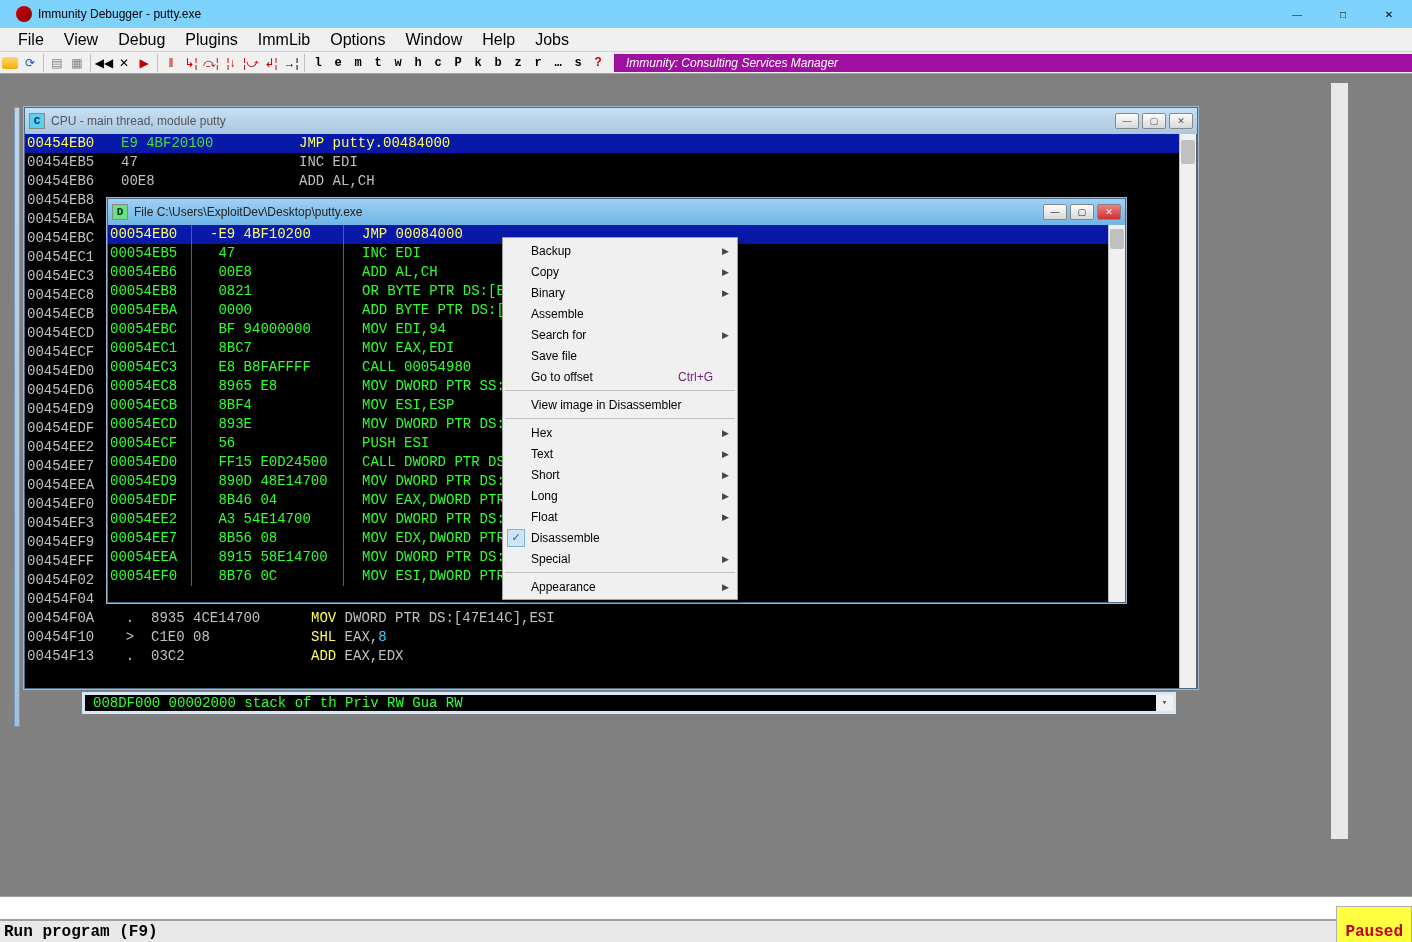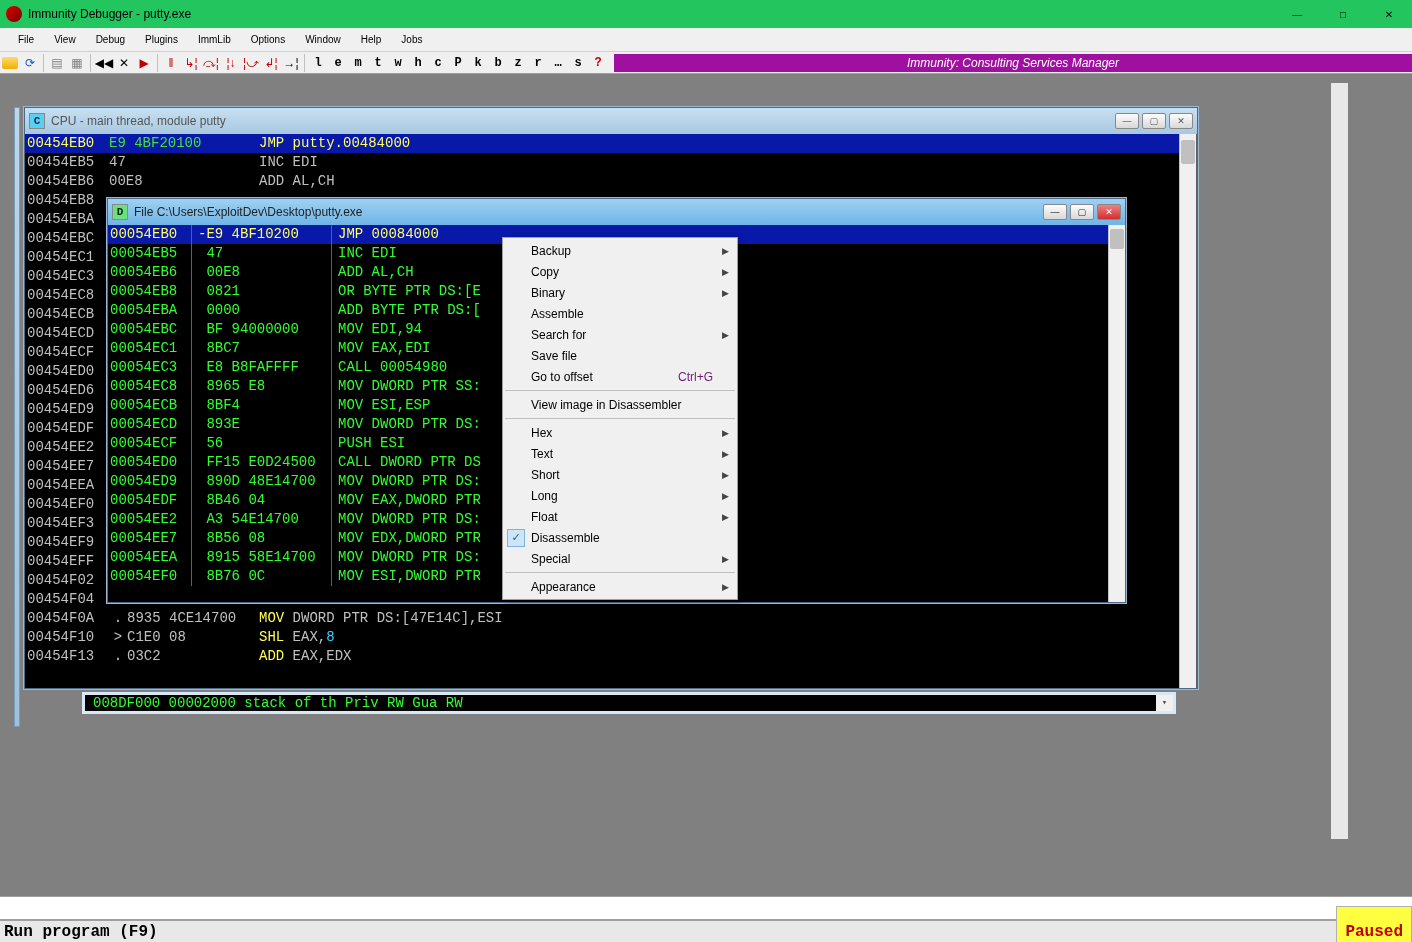--- a/index.html
+++ b/index.html
@@ -7,24 +7,24 @@
   font-family: "Segoe UI", Tahoma, sans-serif;
   font-size: 12px;
   background: #808080;
   width: 1412px;
   height: 942px;
   position: relative;
   overflow: hidden;
 }
 .titlebar {
   height: 28px;
-  background: #22c55e;
+  background: #7dd3fc;
   display: flex;
   align-items: center;
-  padding-left: 6px;
+  padding-left: 16px;
 }
 .titlebar .app-icon {
   width: 16px; height: 16px;
   background: linear-gradient(135deg,#d00,#700);
   border-radius: 50%;
   margin-right: 6px;
 }
 .titlebar .title { flex: 1; font-size: 12px; }
 .win-controls { display: flex; }
 .win-controls div {
@@ -34,21 +34,21 @@
   font-size: 10px;
 }
 .menubar {
   height: 24px;
   background: #f0f0f0;
   display: flex;
   align-items: center;
   padding-left: 8px;
   border-bottom: 1px solid #d0d0d0;
 }
-.menubar span { padding: 4px 10px; font-size: 10px; }
+.menubar span { padding: 4px 10px; font-size: 16px; }
 .toolbar {
   height: 22px;
   background: #f0f0f0;
   border-bottom: 1px solid #a0a0a0;
   display: flex;
   align-items: center;
   font-size: 12px;
 }
 .toolbar .tb-icon {
   width: 18px; height: 18px; margin: 0 1px;
@@ -67,21 +67,20 @@
 .toolbar .help-q { color:#c00000; font-weight:bold; }
 .banner {
   background: #a010a0;
   color: #fff;
   font-style: italic;
   padding: 2px 12px;
   flex: 1;
   height: 18px;
   line-height: 14px;
   margin-left: 6px;
-  text-align: center;
 }
 .workspace { position: relative; width: 1412px; height: 800px; background:#808080; }
 
 .mdi-window {
   position: absolute;
   border: 1px solid #4a6a8a;
   background: #fff;
   box-shadow: 0 0 0 1px #9bb8d0;
 }
 .mdi-title {
@@ -120,39 +119,40 @@
   background: #000;
   color: #c0c0c0;
   position: relative;
   overflow: hidden;
 }
 .disasm .row {
   display: flex;
   height: 19px;
   line-height: 19px;
   white-space: pre;
+  gap: 12px;
 }
 .disasm .addr { color: #c0c0c0; width: 84px; padding-left: 2px; }
 .disasm .hex { color: #c0c0c0; width: 150px; }
 .disasm .asm { color: #c0c0c0; }
 .disasm .row.sel { background: #0818a8; }
 .disasm .row.sel .addr { color:#ffff60; }
 .disasm .row.sel .hex { color:#40e040; }
 .disasm .row.sel .asm { color:#ffff60; }
 
 .file-disasm .addr { color:#30ff30; border-right: 1px solid #606060; width: 84px; }
 .file-disasm .hex { color:#30ff30; border-right: 1px solid #606060; width: 140px; padding-left: 6px; }
 .file-disasm .asm { color:#30ff30; padding-left: 6px; }
 .file-disasm .row.sel .addr,
 .file-disasm .row.sel .hex,
 .file-disasm .row.sel .asm { color:#ffff60; }
 
 .cpu-disasm .addr { color:#c0c0c0; }
 .cpu-disasm .hex { color:#c0c0c0; }
-.cpu-disasm .asm { color:#c0c0c0; }
+.cpu-disasm .asm { color:#c0c0c0;margin-left:16px; }
 .cpu-disasm .mnem { color: #ffff50; }
 .cpu-disasm .op-num { color: #40d0ff; }
 .cpu-disasm .marker { width: 18px; color:#c0c0c0; text-align:center; }
 
 .scrollbar-v {
   position: absolute; right: 0; top: 0; bottom: 0;
   width: 17px; background: #f0f0f0;
   border-left:1px solid #c0c0c0;
 }
 .scrollbar-v .thumb {

